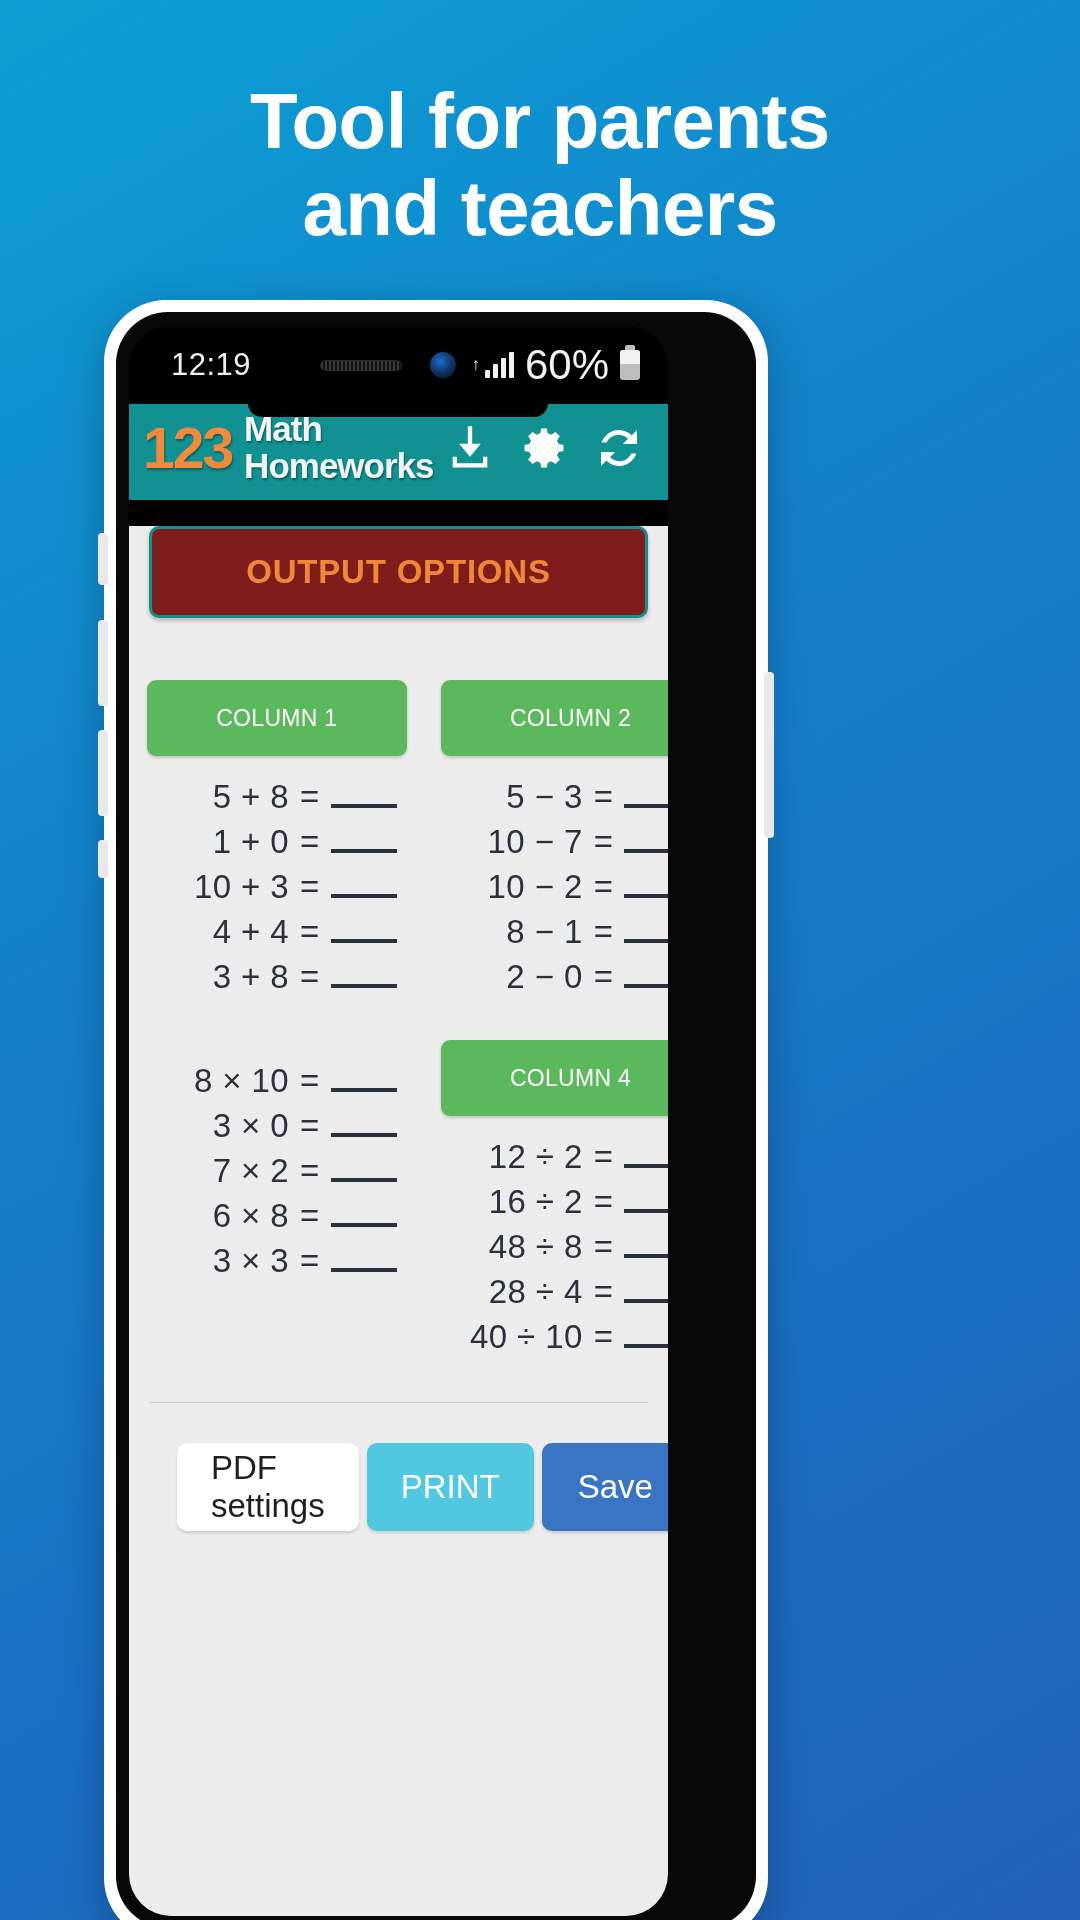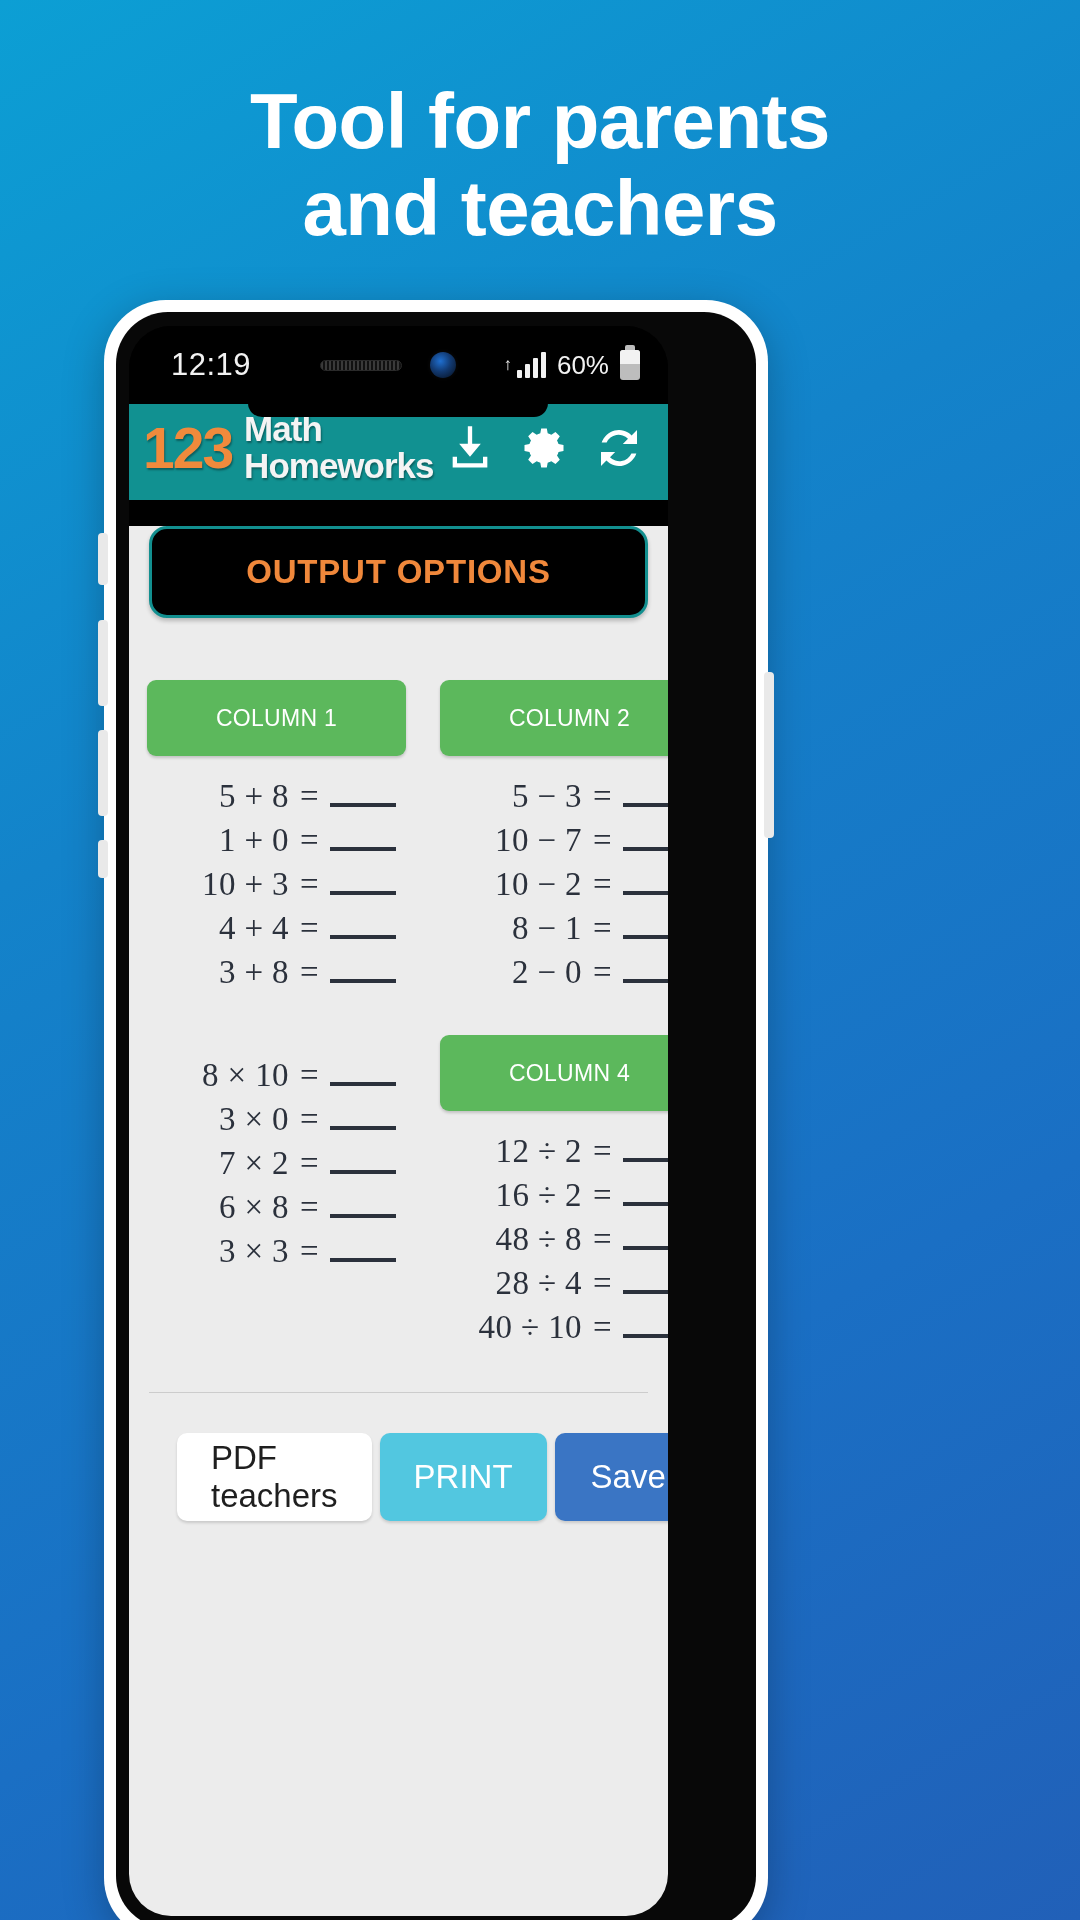--- a/index.html
+++ b/index.html
@@ -112,21 +112,21 @@
     border-radius: 50%;
     background: radial-gradient(circle at 40% 35%, #1f6fd0 0%, #123a72 45%, #060d18 100%);
     box-shadow: 0 0 3px 2px #050505;
   }
   .signal-bars { display: flex; align-items: flex-end; gap: 3px; height: 26px; }
   .signal-bars i { width: 5px; background: #f2f2f2; display:block; border-radius:1px; }
   .signal-bars i:nth-child(1) { height: 8px; }
   .signal-bars i:nth-child(2) { height: 14px; }
   .signal-bars i:nth-child(3) { height: 20px; }
   .signal-bars i:nth-child(4) { height: 26px; }
-  .battery-pct { font-size: 26px; margin-left: 4px; }
+  .battery-pct { font-size: 42px; margin-left: 4px; }
   .battery-icon {
     width: 20px; height: 30px;
     border: 0; background: #bdbdbd;
     border-radius: 3px; position: relative; margin-left: 4px;
   }
   .battery-icon::before {
     content: ""; position: absolute; left: 5px; top: -5px;
     width: 10px; height: 5px; background: #bdbdbd; border-radius: 2px 2px 0 0;
   }
   .battery-icon::after {
@@ -184,23 +184,23 @@
   .app-content {
     background: #ececec;
     height: 1416px;
     padding: 0 18px;
     position: relative;
   }
 
   .output-options-btn {
     margin: 26px 2px 0 2px;
     height: 92px;
-    background: #000000;
+    background: #7f1d1d;
     border: 3px solid #128f8f;
-    border-radius: 18px;
+    border-radius: 10px;
     display: flex;
     align-items: center;
     justify-content: center;
     color: #f0883b;
     font-size: 33px;
     font-weight: bold;
     letter-spacing: 0.8px;
     box-shadow: 0 3px 4px rgba(0,0,0,0.22);
     cursor: pointer;
   }
@@ -233,21 +233,20 @@
     flex-direction: column;
     gap: 7px;
   }
   .problem-row {
     display: flex;
     align-items: baseline;
     justify-content: space-between;
     font-size: 33px;
     color: #2b313c;
     letter-spacing: 0.4px;
-    font-family: Liberation Serif, serif;
   }
   .problem-expr {
     min-width: 132px;
     text-align: right;
     white-space: nowrap;
   }
   .problem-eq { margin: 0 11px; }
   .problem-blank {
     display: inline-block;
     width: 66px;
@@ -470,21 +469,21 @@
                 <span class="problem-blank"></span>
               </div>
             </div>
           </div>
 
         </div>
 
         <div class="divider"></div>
 
         <div class="bottom-actions">
-          <div class="btn btn-pdf">PDF teachers</div>
+          <div class="btn btn-pdf">PDF settings</div>
           <div class="btn btn-print">PRINT</div>
           <div class="btn btn-save">Save</div>
         </div>
 
       </div>
     </div>
   </div>
 </div>
 
 <div class="side-btn left-a"></div>

